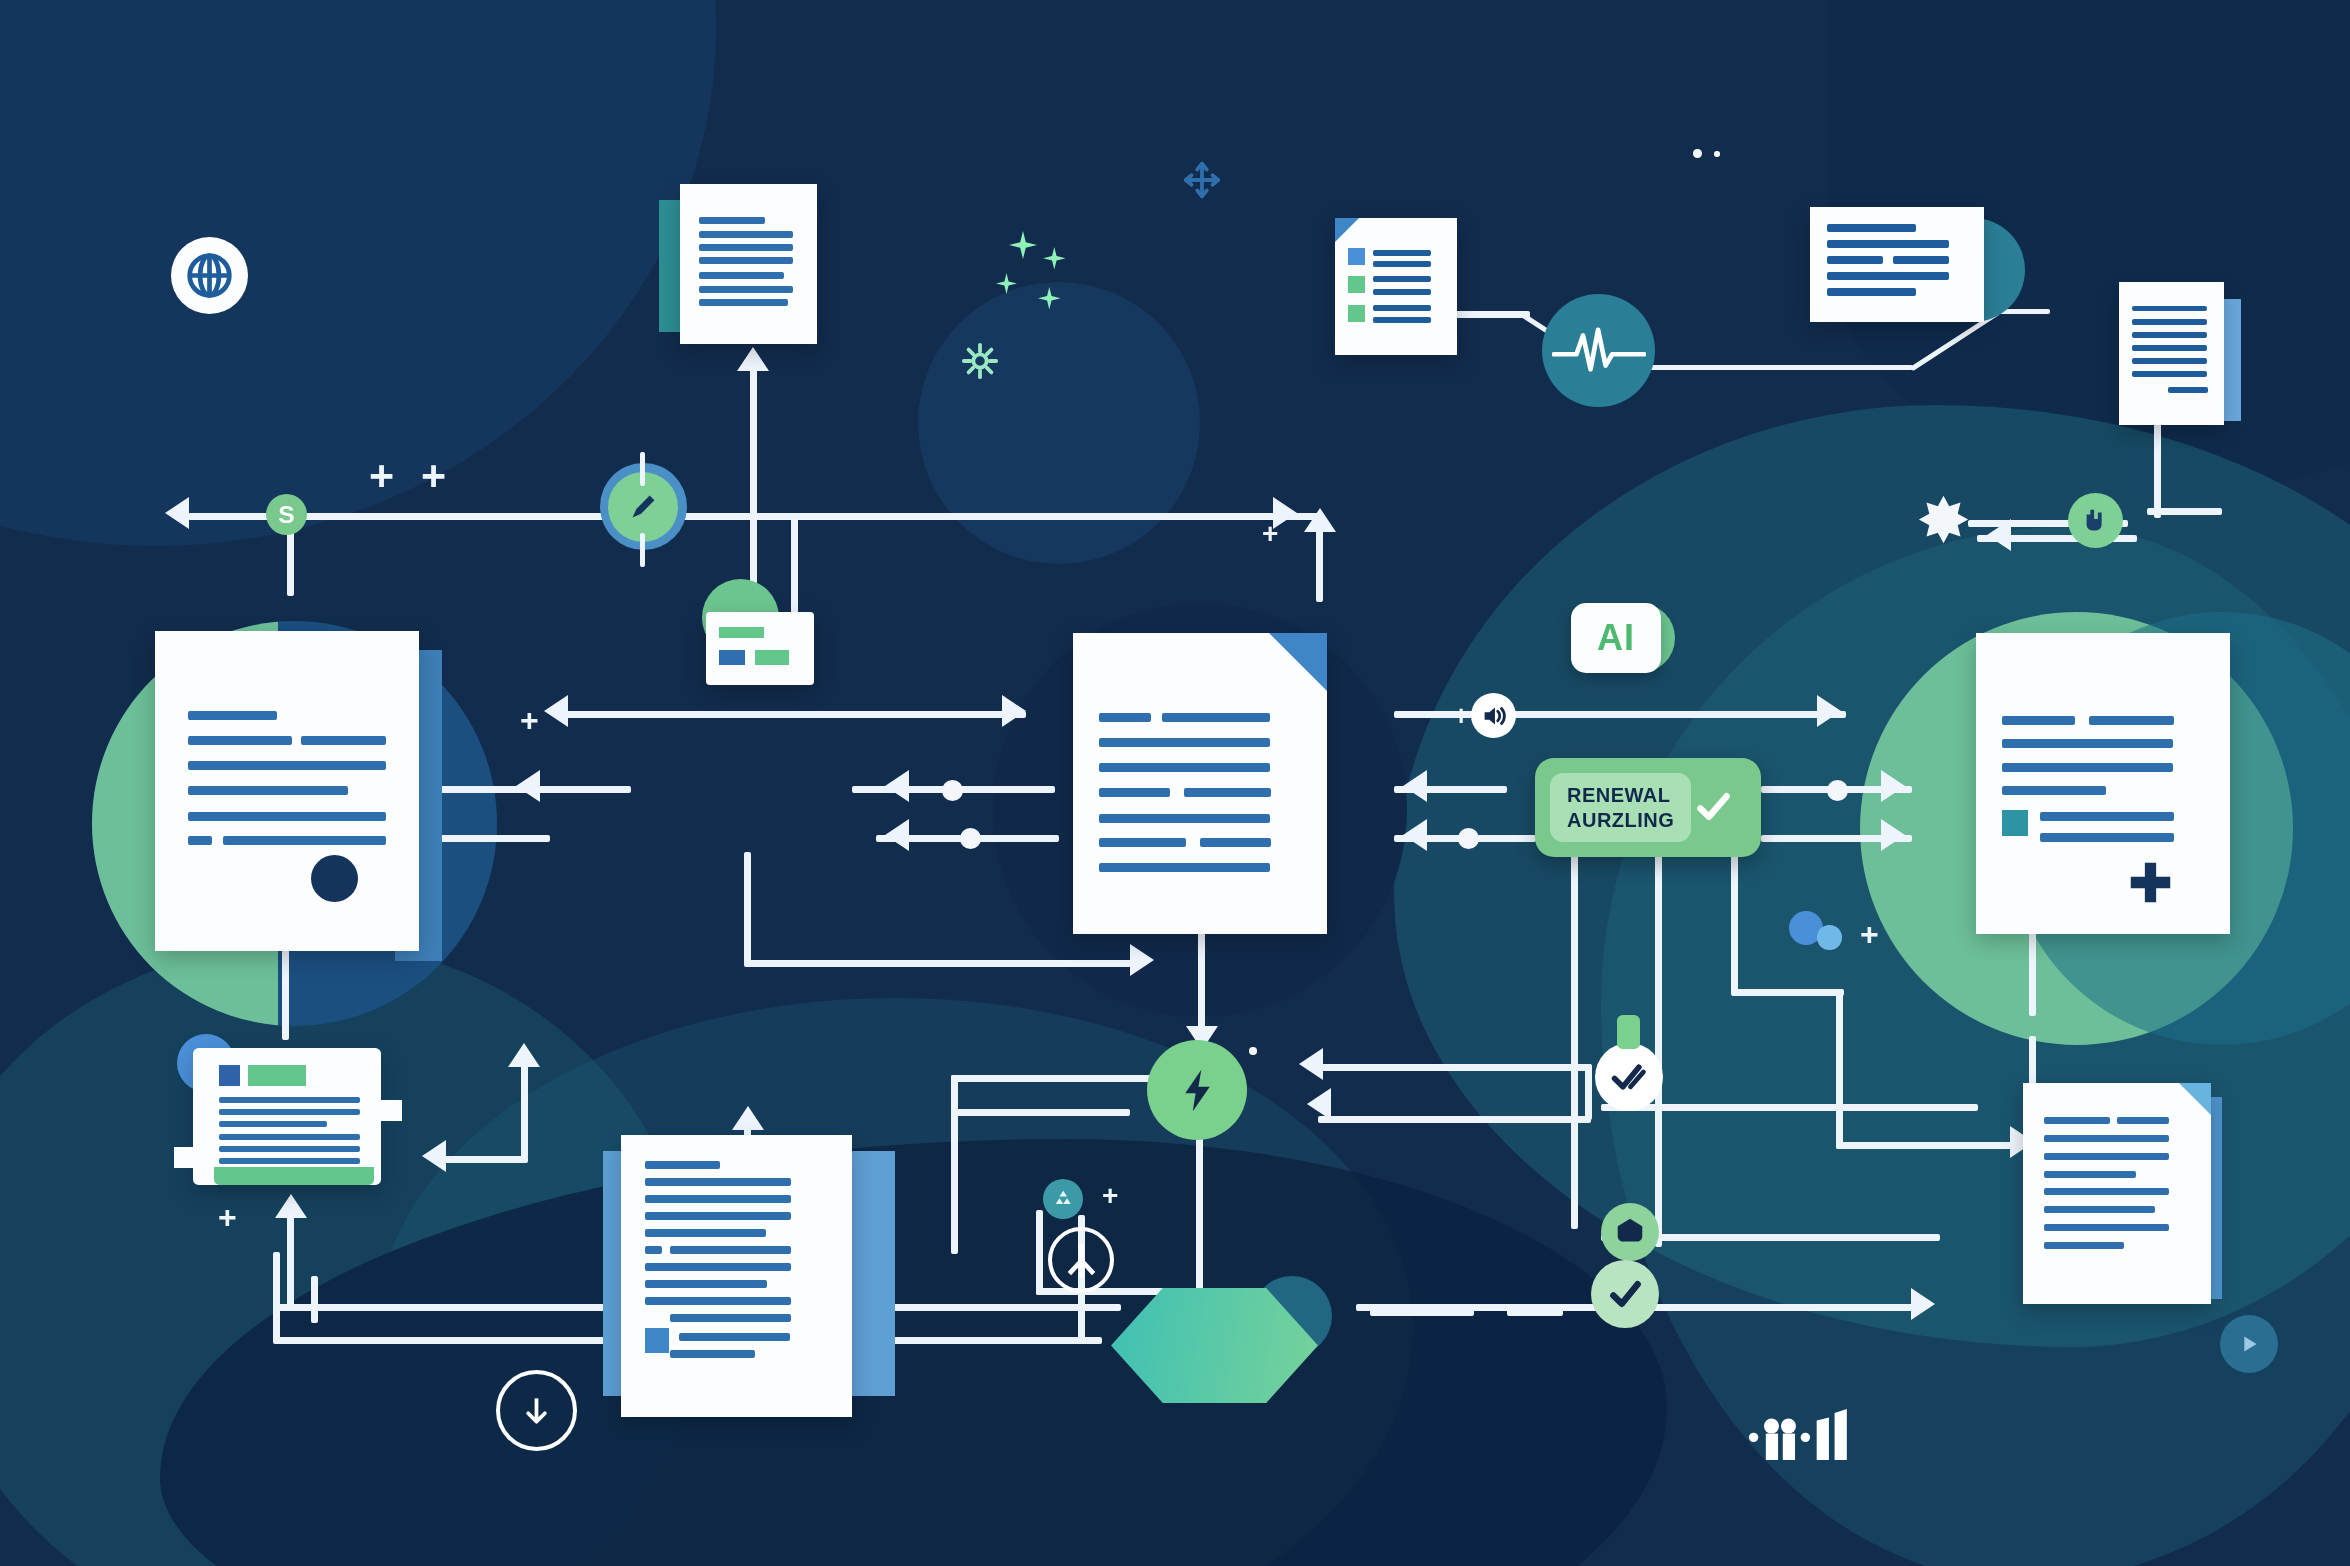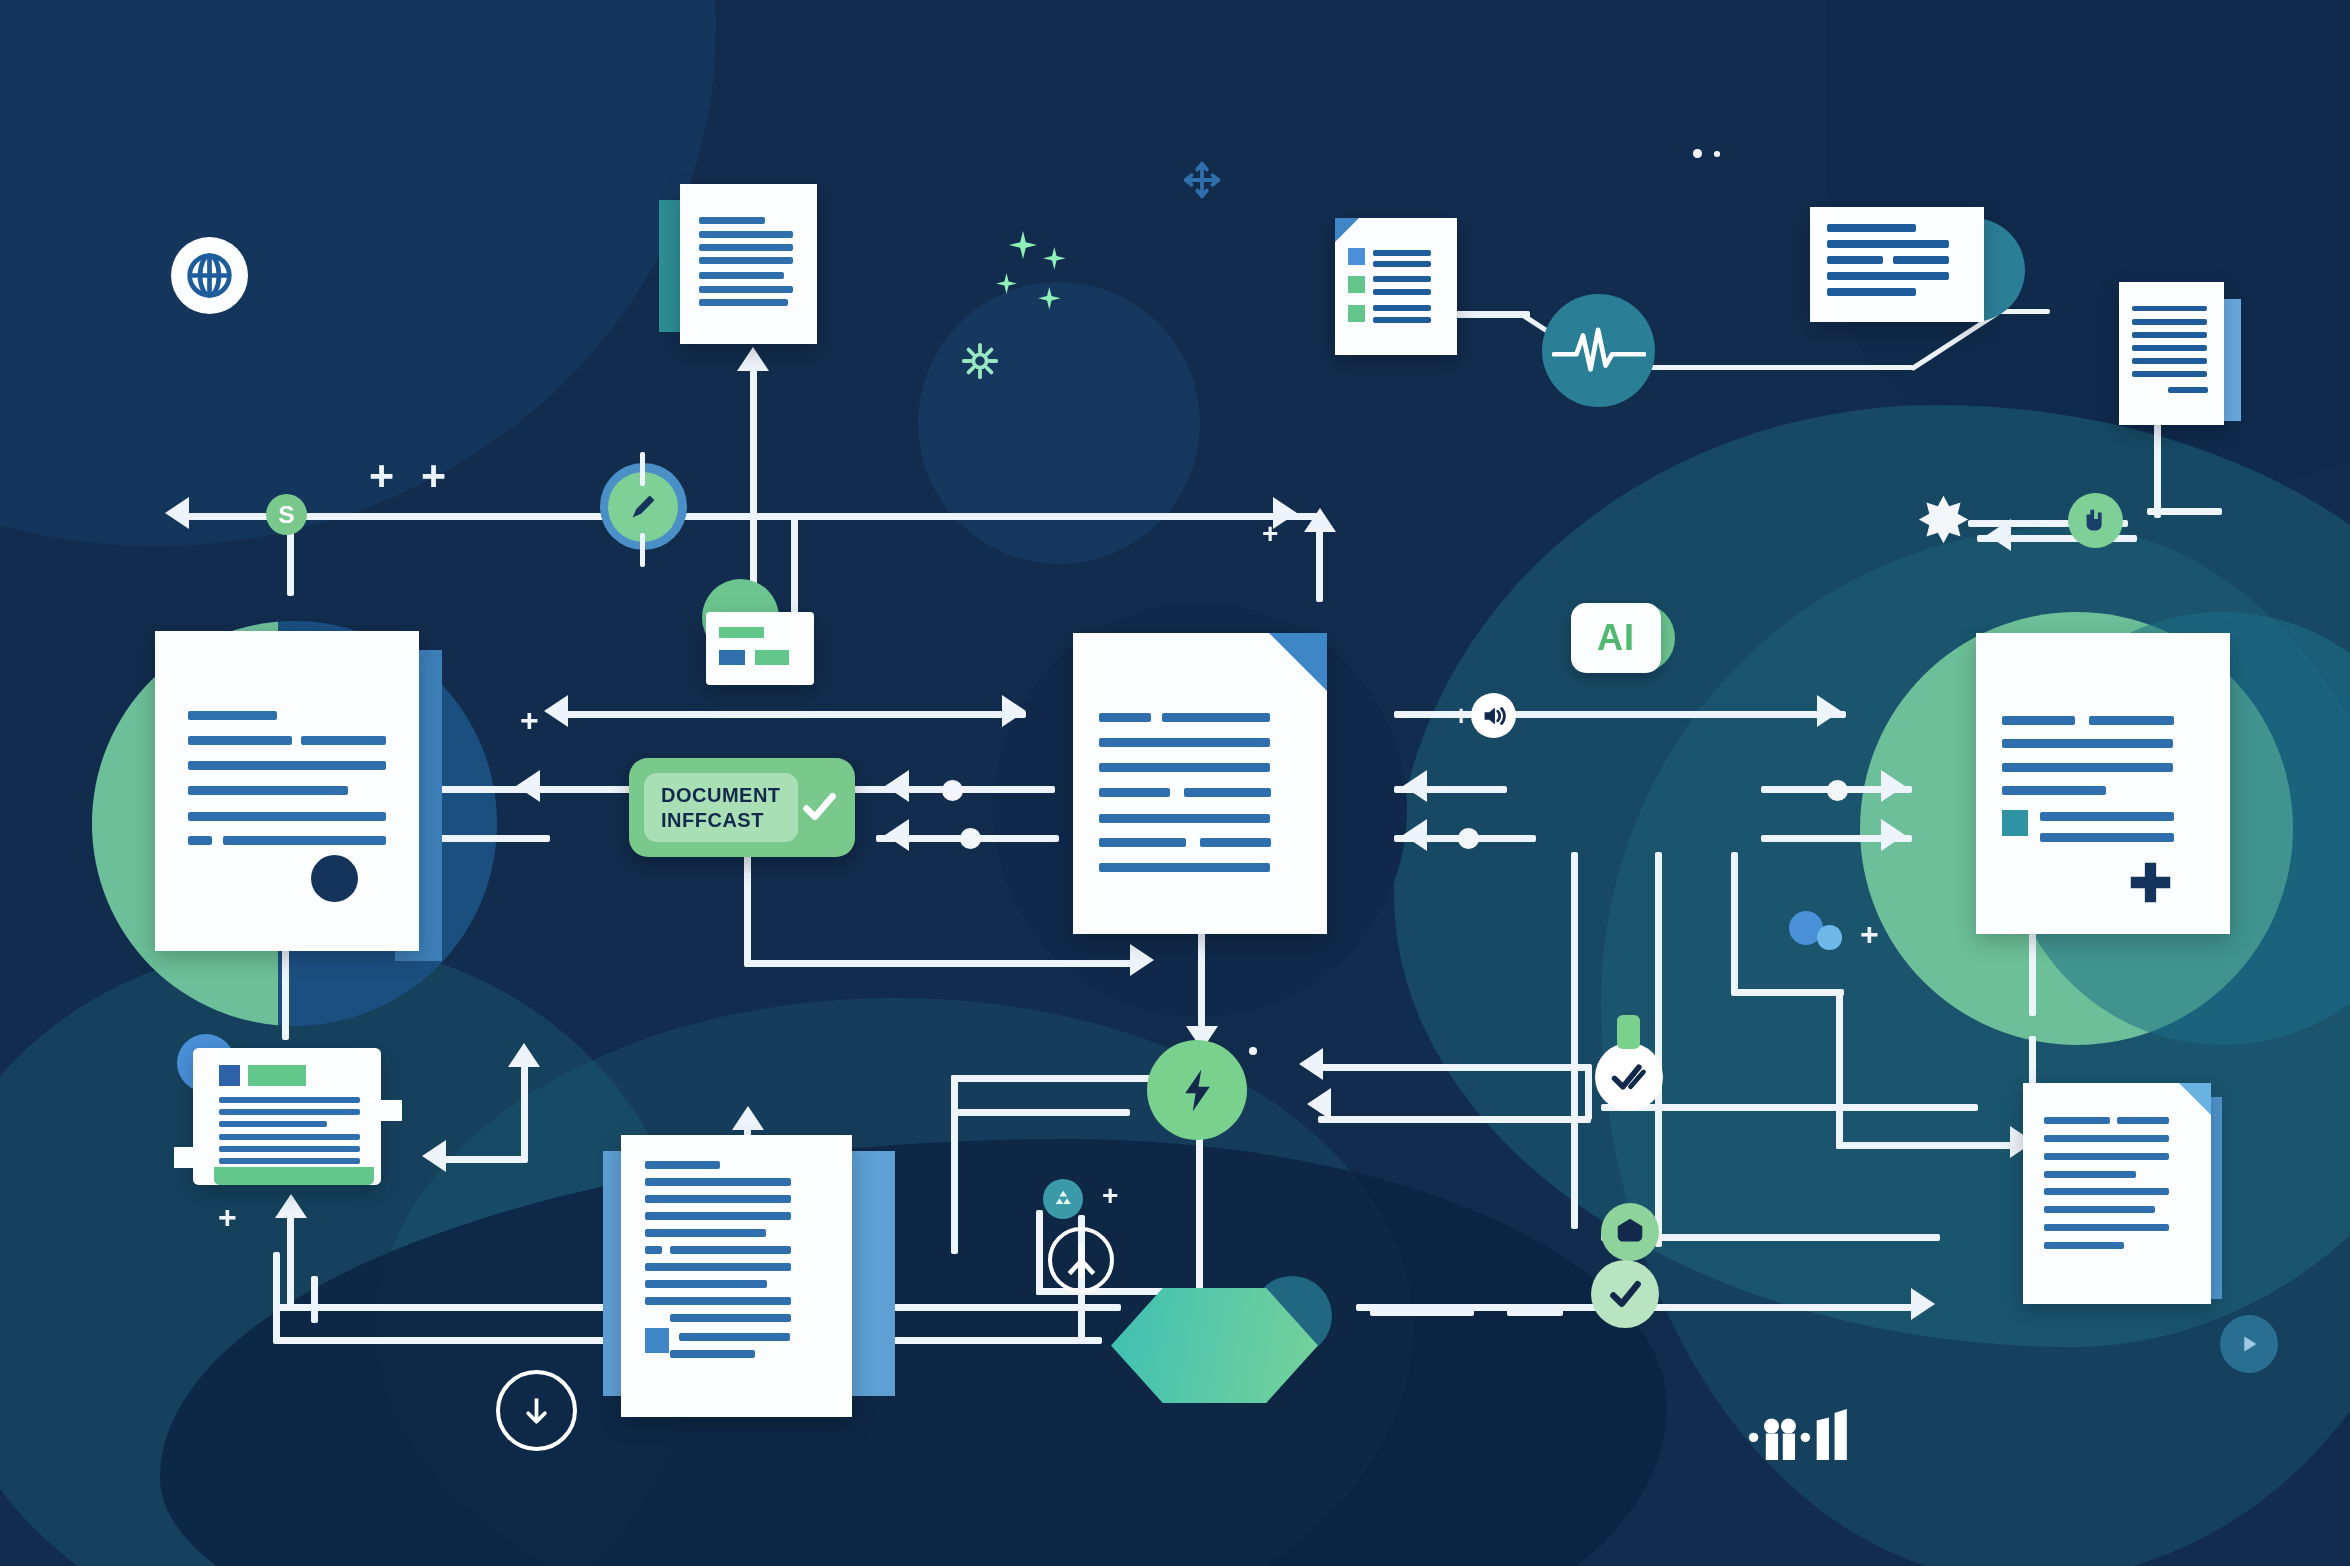--- a/index.html
+++ b/index.html
@@ -358,30 +358,30 @@
   <div class="sq abs" style="left:372px;top:1100px;width:30px;height:21px;background:#fcfdfe;"></div>
   <div class="sq abs" style="left:174px;top:1147px;width:30px;height:21px;background:#fcfdfe;"></div>
 
   <div class="circ" style="left:702px;top:579px;width:77px;height:77px;background:#6cc58f;"></div>
   <div class="doc" style="left:706px;top:612px;width:108px;height:73px;border-radius:3.8px;">
     <div class="sq" style="left:13px;top:15px;width:45px;height:11.3px;background:#63c78b;"></div>
     <div class="sq" style="left:13px;top:38px;width:26px;height:15px;background:#2f6fae;"></div>
     <div class="sq" style="left:49px;top:38px;width:34px;height:15px;background:#63c78b;"></div>
   </div>
 
-  <div class="badge" style="left:629px;top:758px;width:226px;height:99px;">
+
+  <div class="badge" style="left:1535px;top:758px;width:226px;height:99px;">
     <div class="badge-inner">
-      <div class="badge-txt" style="font-size:20px;">DOCUMENT</div>
-      <div class="badge-txt" style="font-size:20px;">INFFCAST</div>
+      <div class="badge-txt" style="font-size:20px;">RENEWAL</div>
+      <div class="badge-txt" style="font-size:20px;">AURZLING</div>
     </div>
     <svg width="41" height="41" viewBox="0 0 44 44" style="margin-left:1.9px;">
       <path d="M8 23 L17 32 L36 10" stroke="#ffffff" stroke-width="7" fill="none" stroke-linecap="round" stroke-linejoin="round"></path>
     </svg>
   </div>
-
 
   <div class="circ" style="left:1605px;top:603px;width:70px;height:70px;background:#6cc58f;"></div>
   <div class="ai-chip" style="left:1571px;top:603px;">
     <span class="ai-chip-txt">AI</span>
   </div>
 
   <div class="circ" style="left:171px;top:237px;width:77px;height:77px;background:#fcfdfe;">
     <svg width="51" height="51" viewBox="0 0 54 54">
       <circle cx="27" cy="27" r="21" stroke="#1f5c9c" stroke-width="5" fill="none"></circle>
       <ellipse cx="27" cy="27" rx="10" ry="21" stroke="#1f5c9c" stroke-width="5" fill="none"></ellipse>

